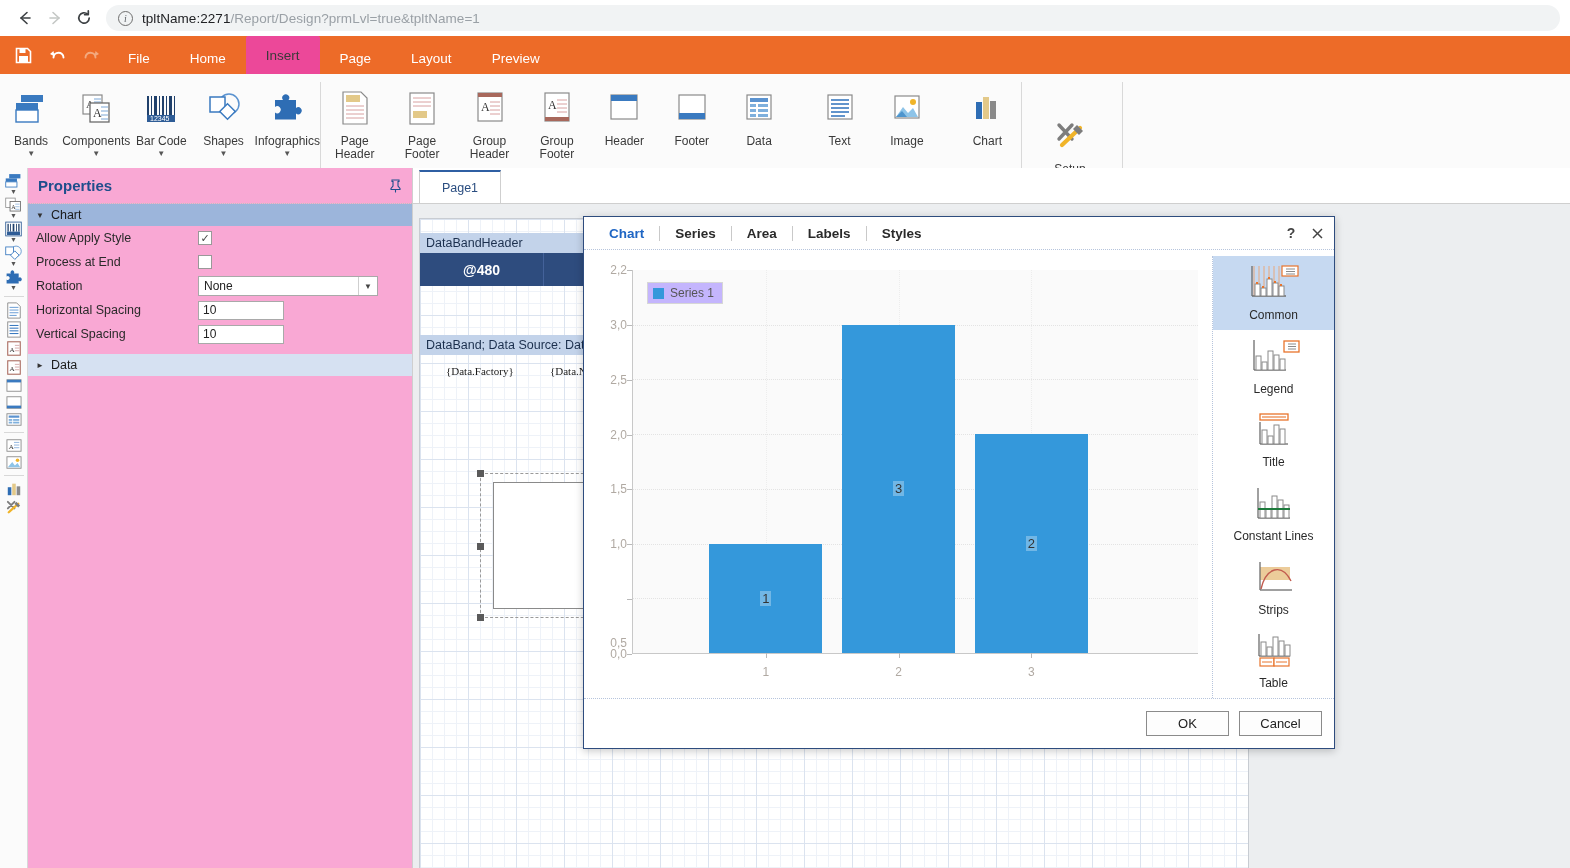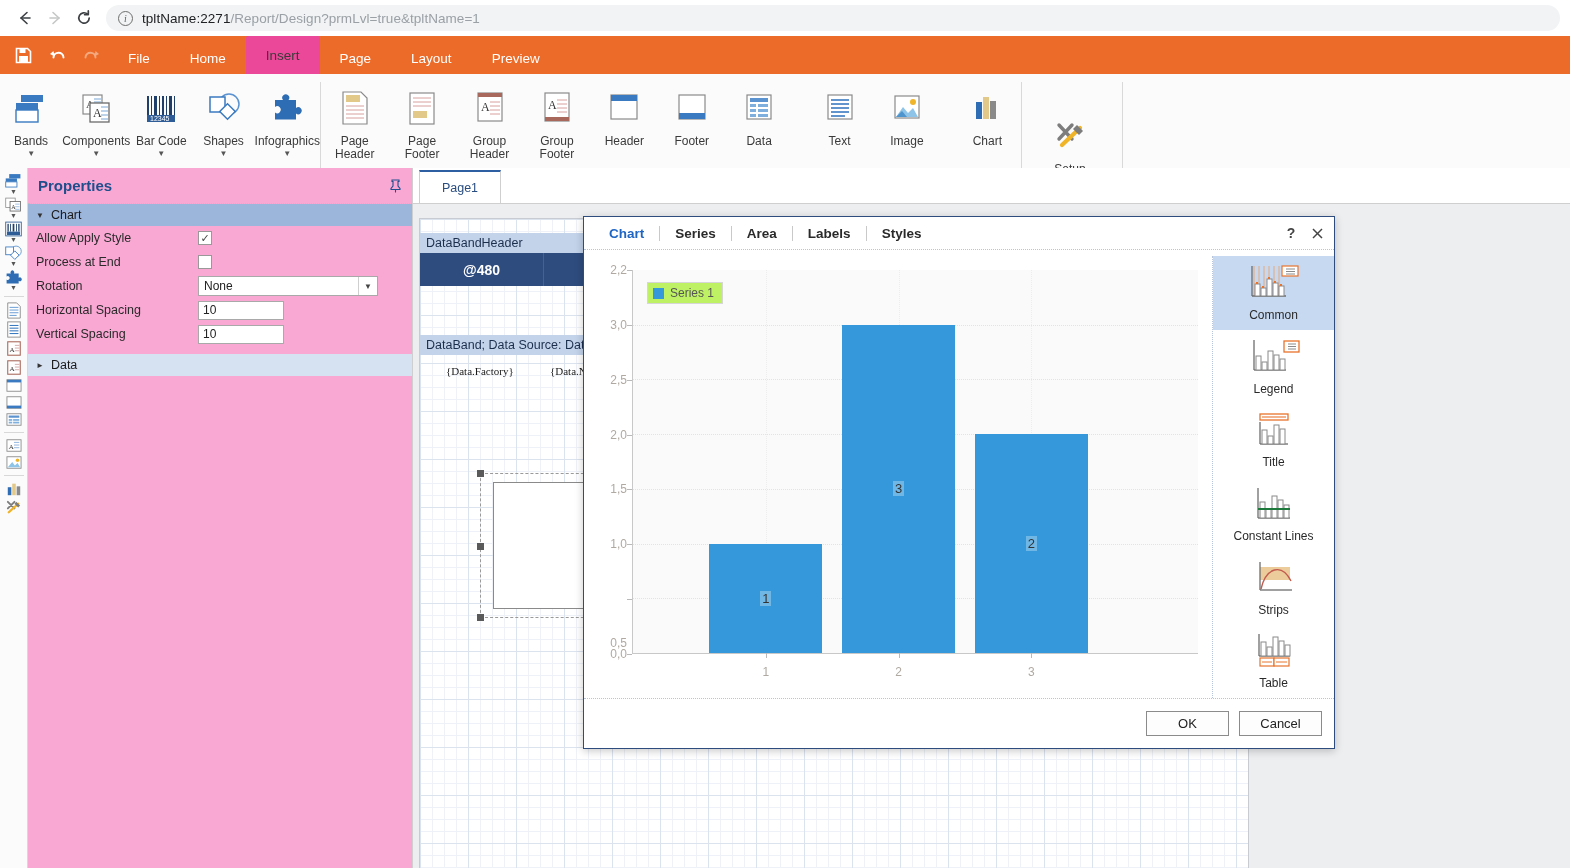--- a/index.html
+++ b/index.html
@@ -447,21 +447,21 @@
   .tick-x {
     position: absolute;
     top: 100%;
     height: 5px;
     border-left: 1px solid #b9b9b9;
   }
   .legend {
     position: absolute;
     left: 14px; top: 12px;
     border: 1px solid #d6d6d6;
-    background: #bef264;
+    background: #c4b5fd;
     padding: 3px 8px 3px 5px;
     display: flex; align-items: center;
     font-size: 12px;
     color: #555;
   }
   .legend .swatch {
     width: 11px; height: 11px;
     background: #3498db;
     margin-right: 6px;
   }

